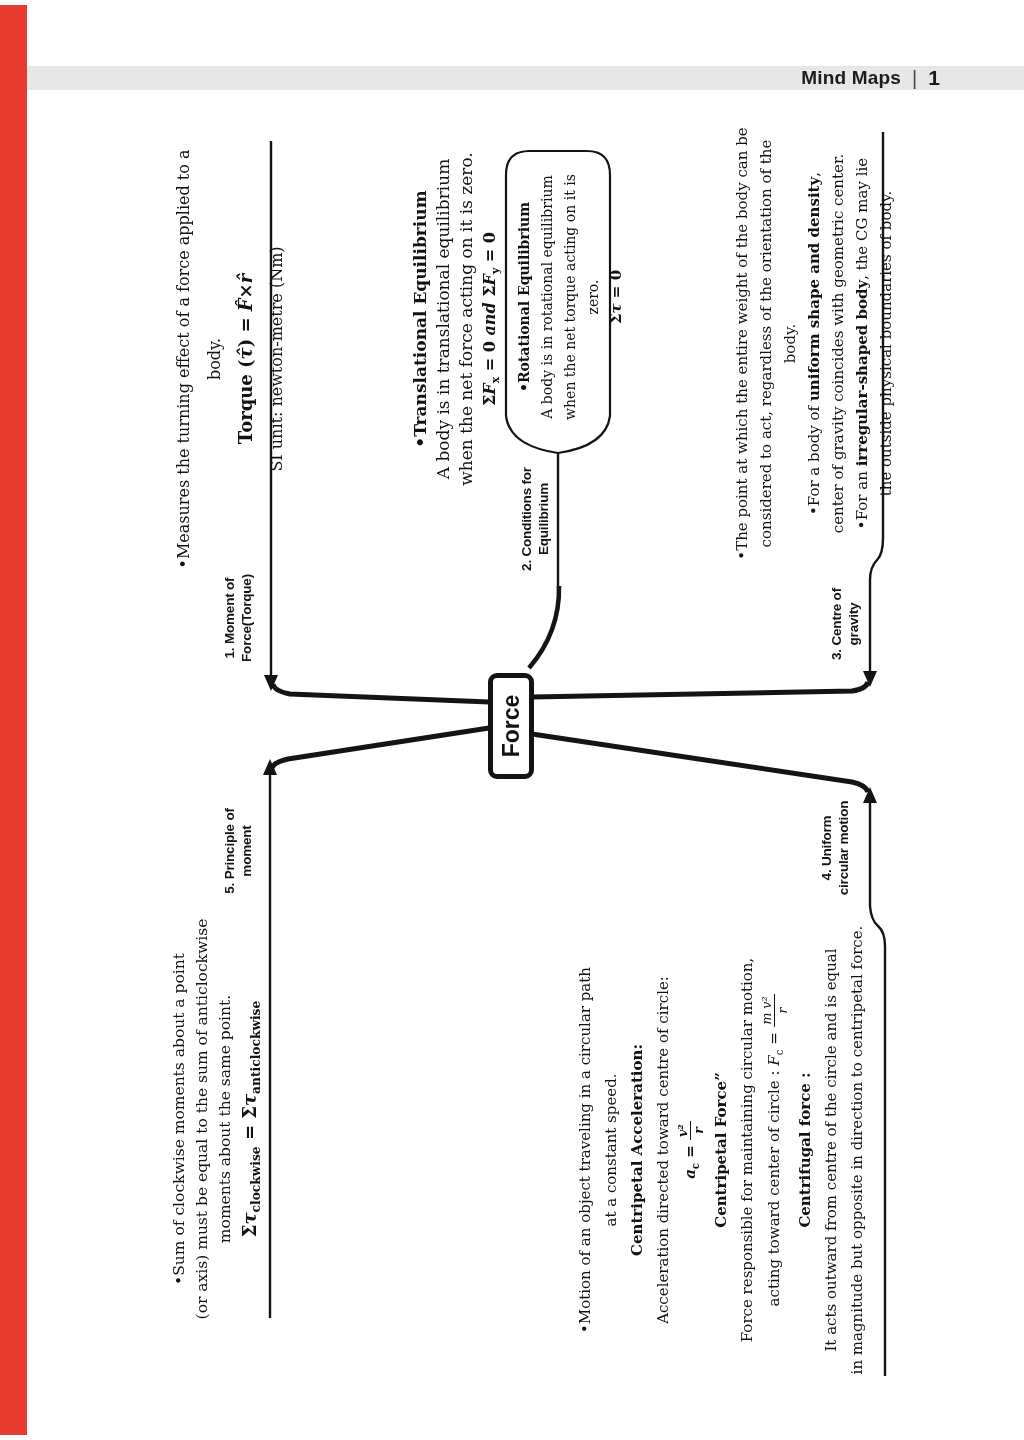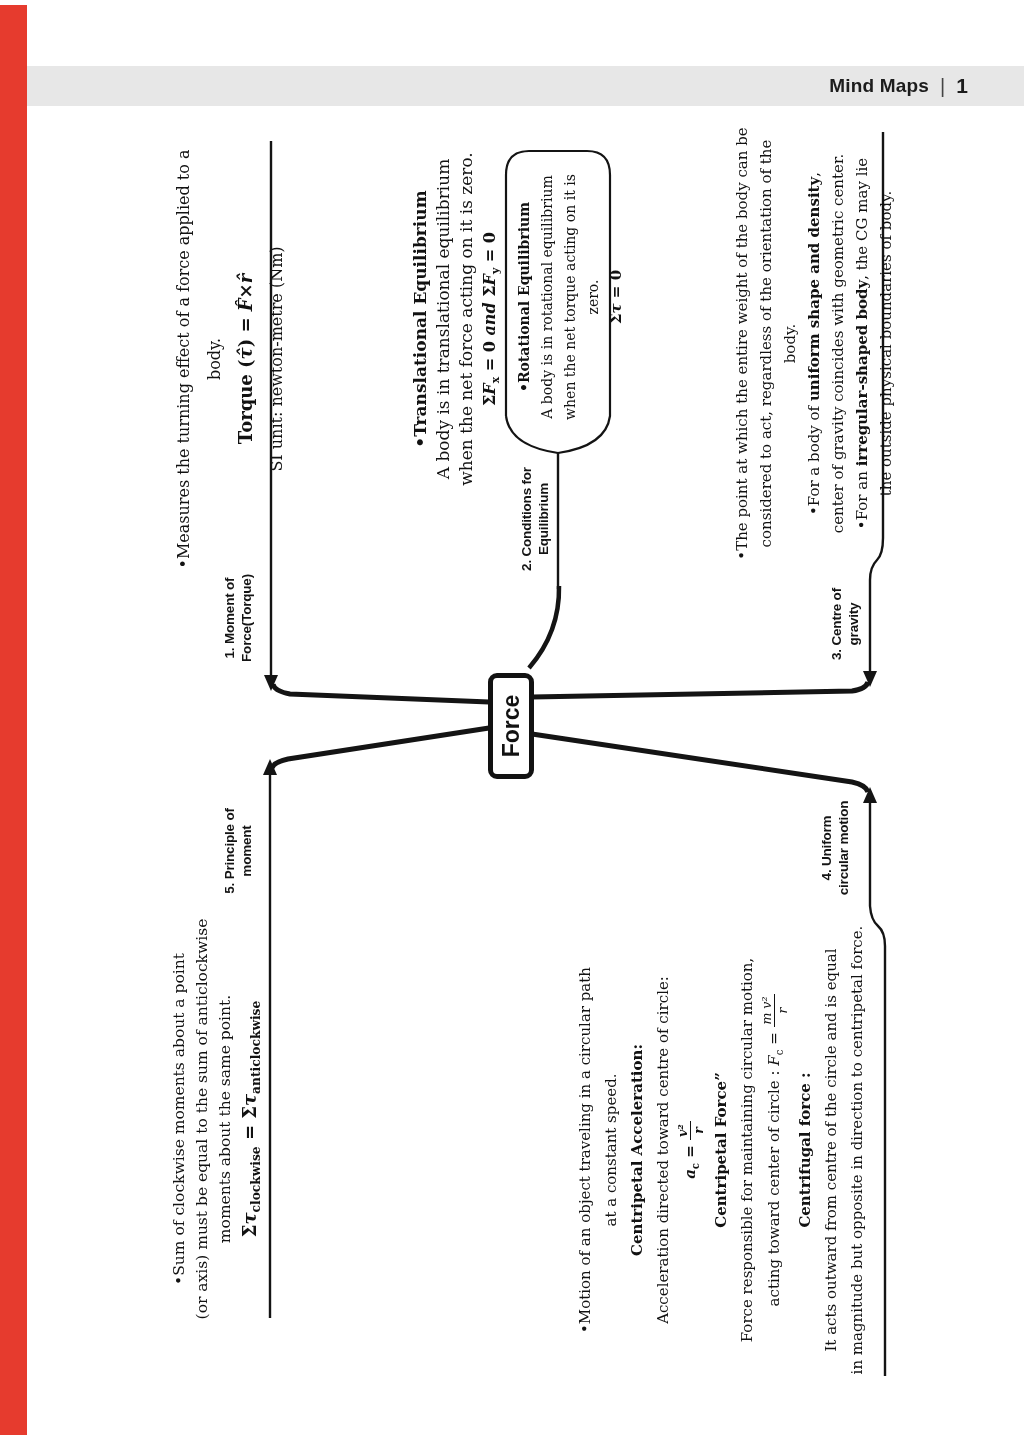--- a/index.html
+++ b/index.html
@@ -4,23 +4,23 @@
 <style>
   html,body{margin:0;padding:0;}
   body{
     width:1024px;height:1440px;position:relative;overflow:hidden;
     background:#ffffff;color:#121212;
     font-family:"DejaVu Serif", serif;
   }
   
   .red-stripe{position:absolute;left:0;top:5px;width:27px;height:1430px;}
   .header-bar{
-    position:absolute;left:27px;top:66px;width:997px;height:40px;
+    position:absolute;left:27px;top:66px;width:997px;height:24px;
     background:#e7e7e7;display:flex;align-items:center;justify-content:flex-end;
-    padding-right:56px;box-sizing:border-box;
+    padding-right:84px;box-sizing:border-box;
     font-family:"Liberation Sans", sans-serif;color:#1c1c1c;
   }
   .header-bar .ttl{font-weight:bold;font-size:19px;letter-spacing:0.2px;}
   .header-bar .sep{font-weight:400;font-size:20px;margin:0 11px;color:#444;}
   .header-bar .pg{font-weight:bold;font-size:21px;}
   
   .map-outer{position:absolute;left:158px;top:124px;width:730px;height:1260px;}
   .map{
     position:absolute;left:0;top:0;width:1260px;height:730px;
     transform-origin:0 0;transform:translateY(1260px) rotate(-90deg);

